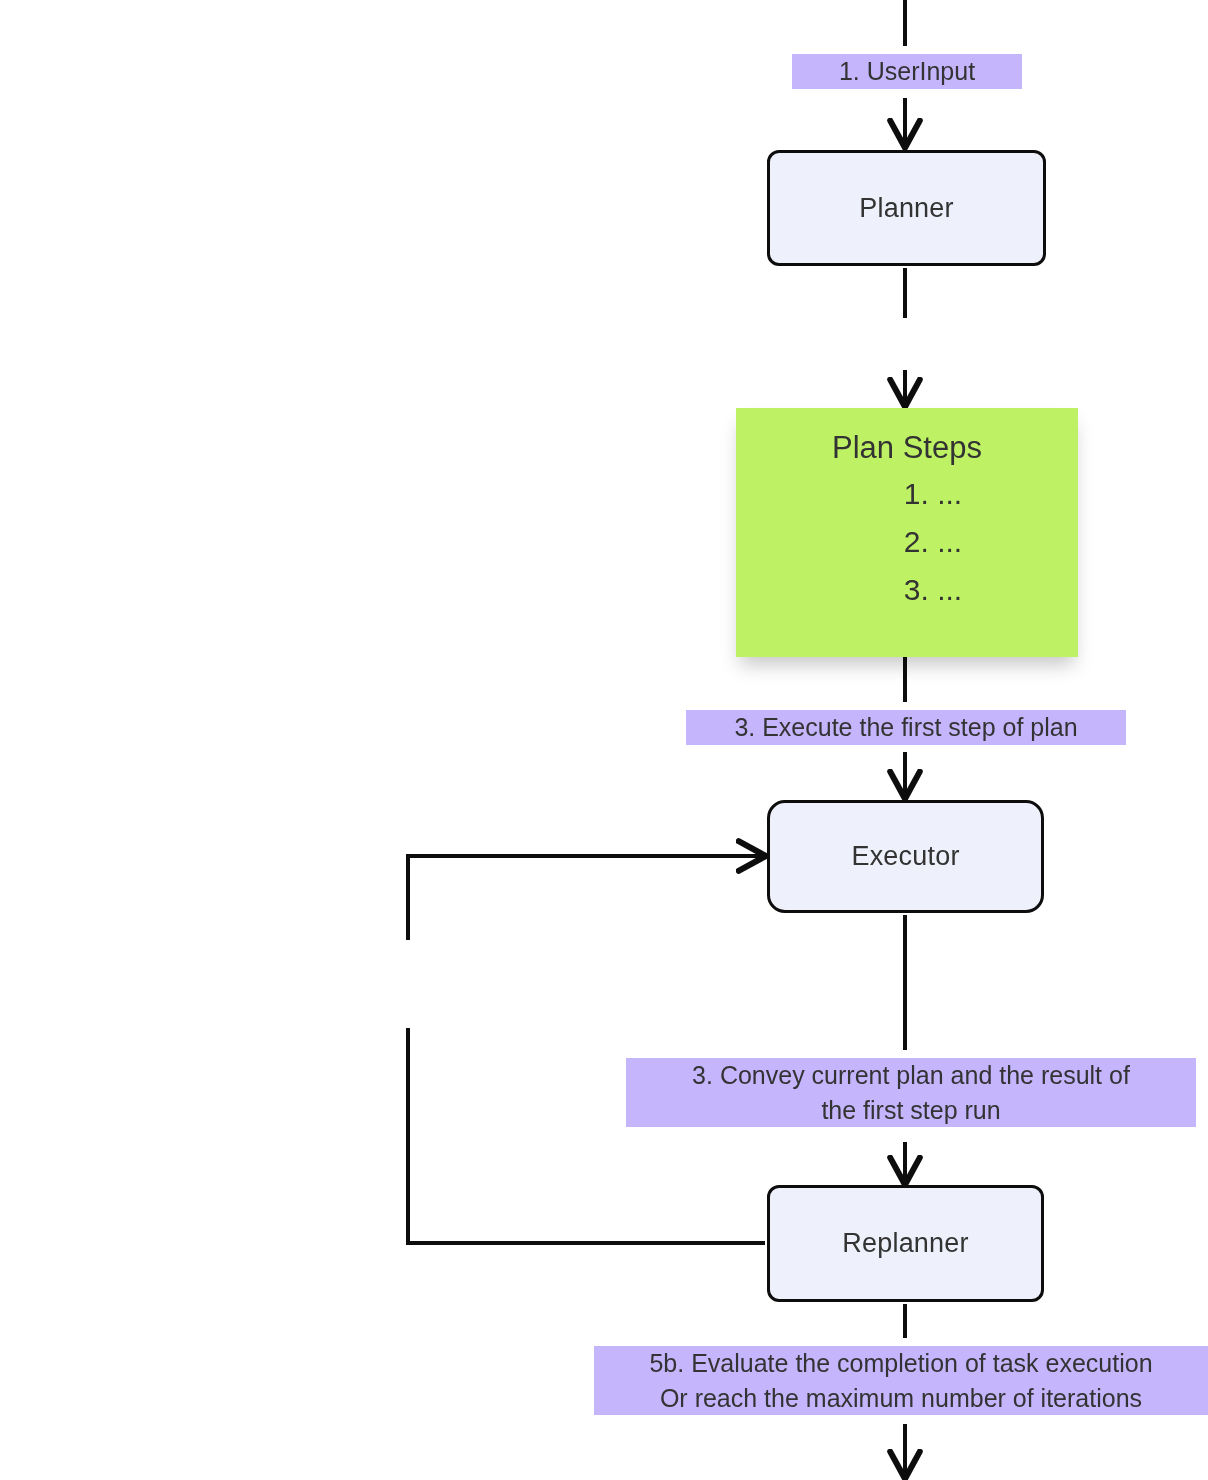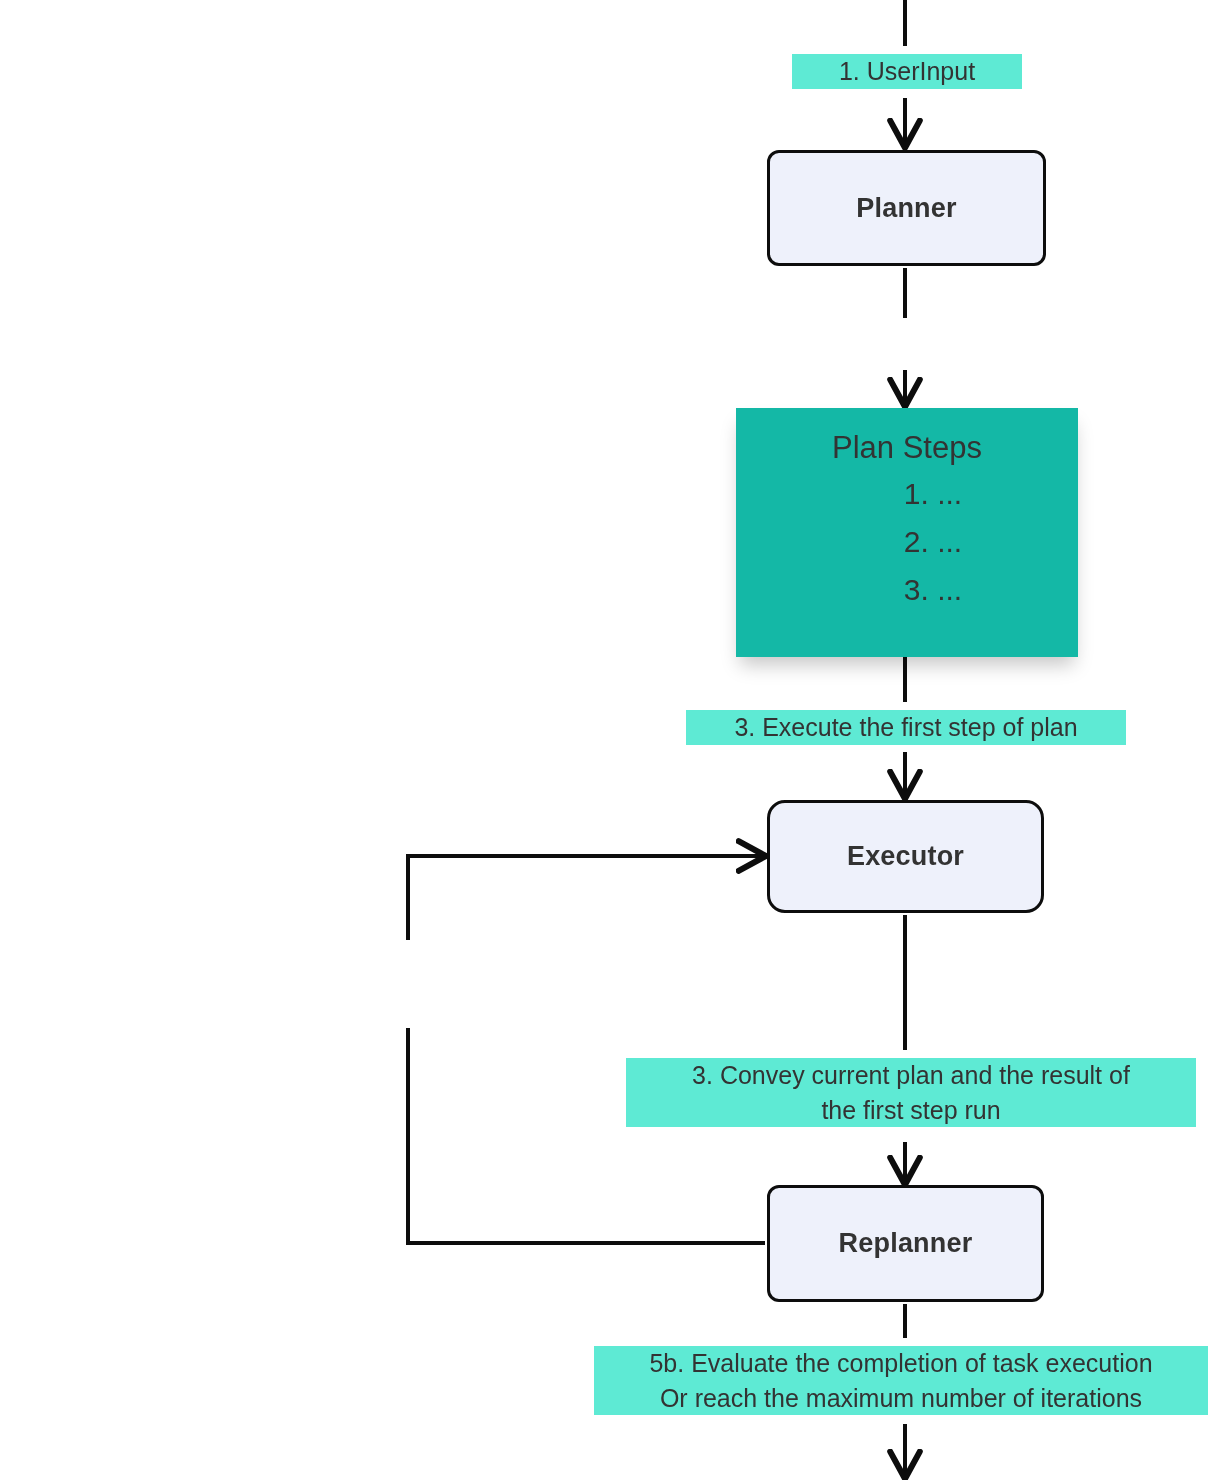--- a/index.html
+++ b/index.html
@@ -30,26 +30,25 @@
     box-sizing: border-box;
     display: flex;
     align-items: center;
     justify-content: center;
     background: #eef1fb;
     border: 3.5px solid #0d0d0d;
     border-radius: 12px;
     color: #333333;
     font-size: 27px;
     letter-spacing: 0.2px;
-    font-weight: bold;
   }
   .note {
     position: absolute;
     box-sizing: border-box;
-    background: #14b8a6;
+    background: #bef264;
     border: none;
     color: #333333;
     display: flex;
     flex-direction: column;
     align-items: center;
     justify-content: flex-start;
     padding-top: 24px;
     box-shadow: 0 12px 18px -4px rgba(0,0,0,0.22);
   }
   .note-title {
@@ -64,21 +63,21 @@
     margin-bottom: 18px;
     color: #333333;
     padding-left: 52px;
   }
   .edge-label {
     position: absolute;
     color: #333333;
     font-size: 25px;
     line-height: 1.38;
     white-space: pre-line;
-    background: #5eead4;
+    background: #c4b5fd;
     text-align: center;
   }
   .lbl-userinput   { left: 792px;  top: 54px;   width: 230px; }
   .lbl-generate    { left: 686px;  top: 327px;  width: 440px; }
   .lbl-execute     { left: 686px;  top: 710px;  width: 440px; }
   .lbl-convey      { left: 626px;  top: 1058px; width: 570px; }
   .lbl-replanloop  { left: 4px;    top: 948px;  width: 812px; text-align: center; }
   .lbl-evaluate    { left: 594px;  top: 1346px; width: 614px; text-align: center; }
 </style>
 </head>

